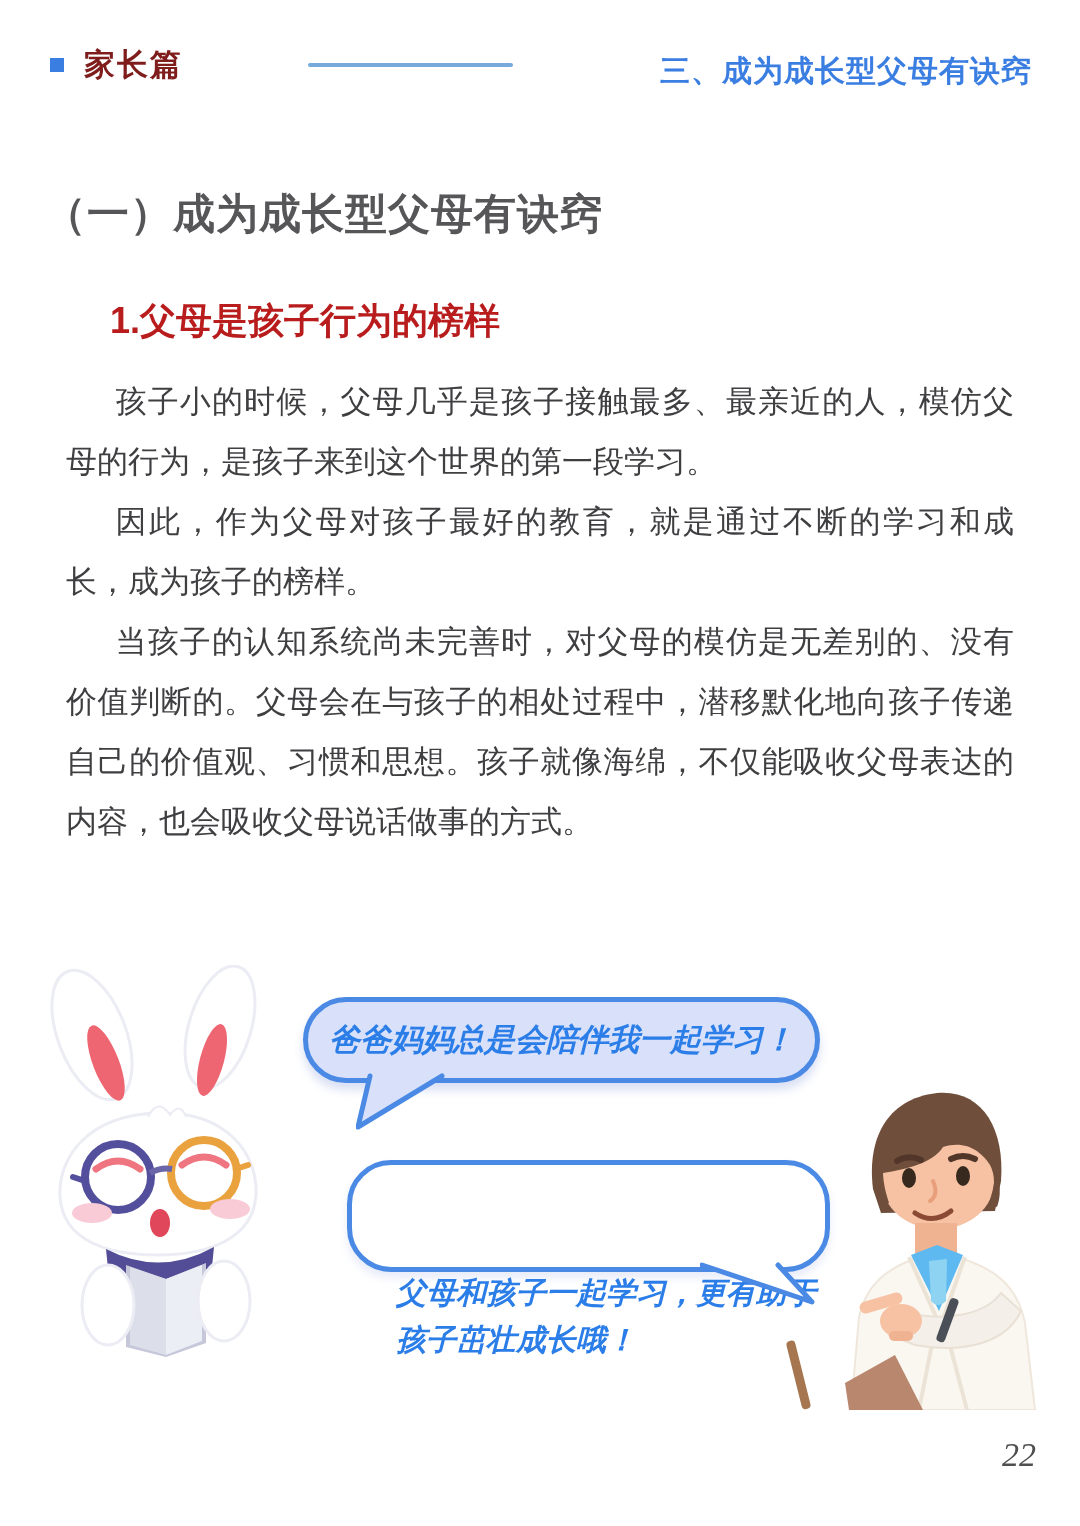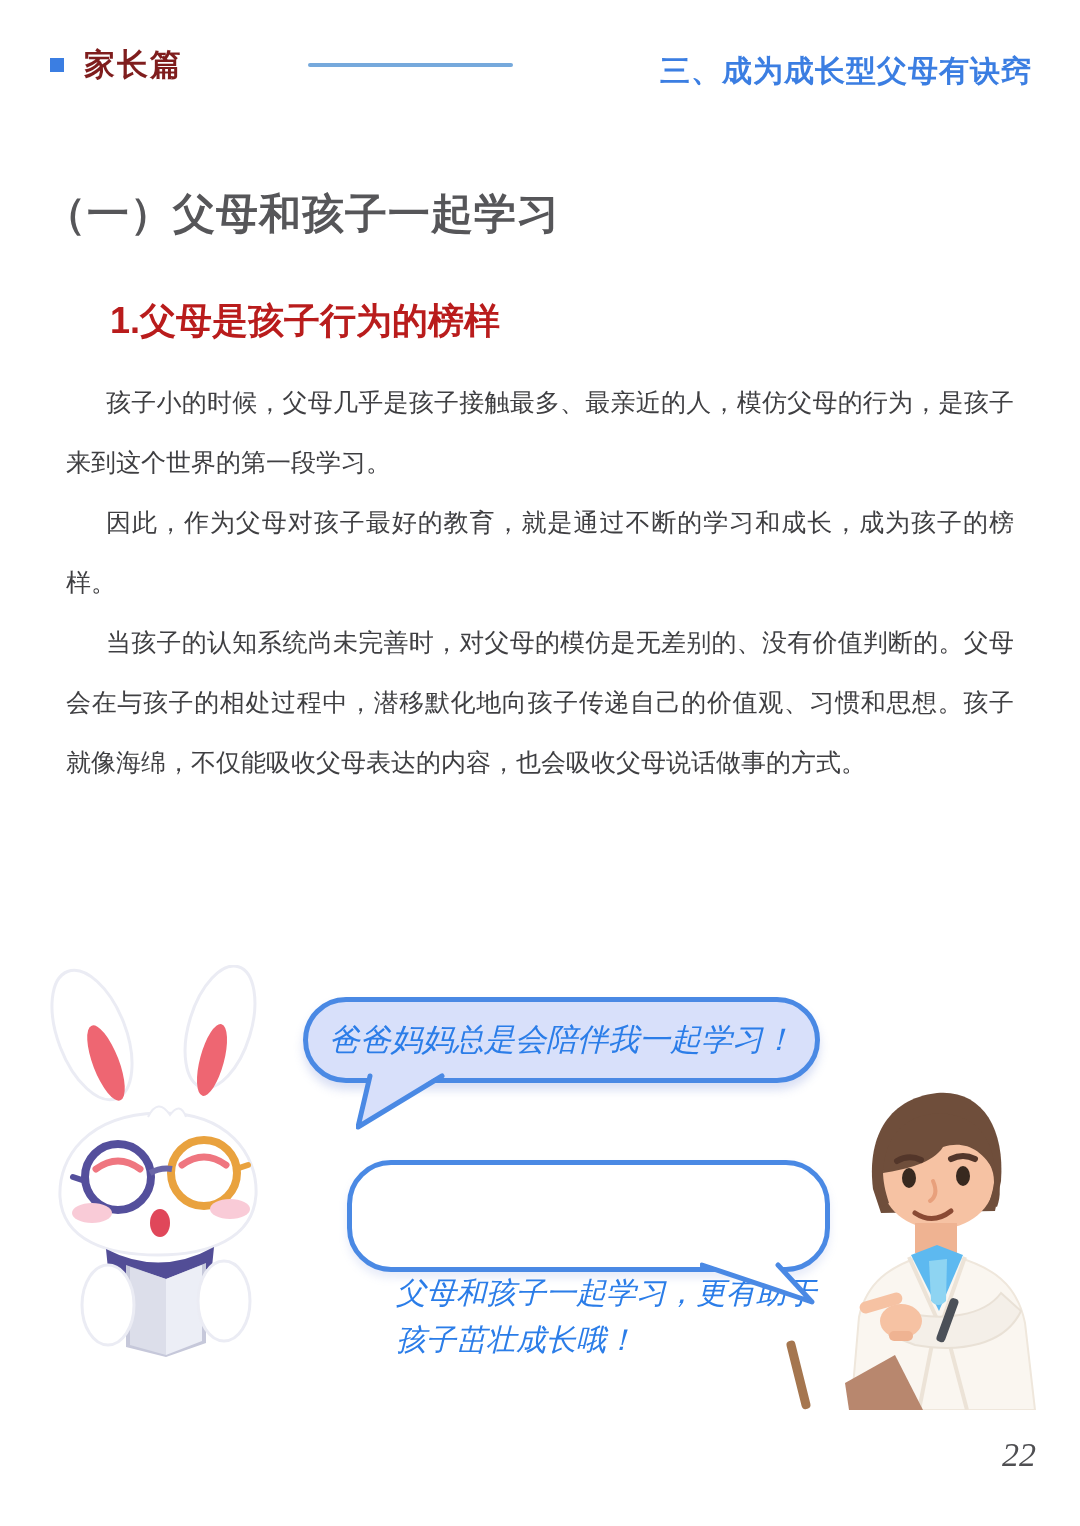--- a/index.html
+++ b/index.html
@@ -21,33 +21,33 @@
     position:absolute;left:44px;top:186px;
     font-size:42px;font-weight:bold;color:#565659;letter-spacing:1px;
   }
   .subsection-title{
     position:absolute;left:110px;top:297px;
     font-size:36px;font-weight:bold;color:#b91c1c;
   }
   
   .body-text{
     position:absolute;left:66px;top:372px;width:948px;
-    font-size:25px;color:#3f3f42;line-height:60px;
+    font-size:31px;color:#3f3f42;line-height:60px;
     text-align:justify;
   }
   .body-text p{margin:0;text-indent:1.6em;}
   
   .scene{position:absolute;left:0;top:0;width:1080px;height:1526px;pointer-events:none;}
   .rabbit{position:absolute;left:30px;top:965px;}
   .doctor{position:absolute;left:845px;top:1085px;}
   .stick{position:absolute;left:782px;top:1338px;}
   .bubble{
     position:absolute;box-sizing:border-box;
     border:5px solid #4a89e4;border-radius:44px;
-    color:#2b7de8;font-weight:normal;font-style:italic;
+    color:#2b7de8;font-weight:bold;font-style:italic;
   }
   .bubble-rabbit{
     left:303px;top:997px;width:517px;height:86px;
     background:#d8e0fa;
     box-shadow:0 7px 10px rgba(130,150,220,0.30);
     display:flex;align-items:center;justify-content:center;
     font-size:31px;
   }
   .bubble-doctor{
     left:347px;top:1160px;width:483px;height:112px;
@@ -72,21 +72,21 @@
 
 <div class="page">
 
   <div class="header">
     <div class="hdr-bullet"></div>
     <div class="hdr-left">家长篇</div>
     <div class="hdr-line"></div>
     <div class="hdr-right">三、成为成长型父母有诀窍</div>
   </div>
 
-  <div class="section-title">（一）父母和孩子一起学习</div>
+  <div class="section-title">（一）成为成长型父母有诀窍</div>
   <div class="subsection-title">1.父母是孩子行为的榜样</div>
 
   <div class="body-text">
     <p>孩子小的时候，父母几乎是孩子接触最多、最亲近的人，模仿父母的行为，是孩子来到这个世界的第一段学习。</p>
     <p>因此，作为父母对孩子最好的教育，就是通过不断的学习和成长，成为孩子的榜样。</p>
     <p>当孩子的认知系统尚未完善时，对父母的模仿是无差别的、没有价值判断的。父母会在与孩子的相处过程中，潜移默化地向孩子传递自己的价值观、习惯和思想。孩子就像海绵，不仅能吸收父母表达的内容，也会吸收父母说话做事的方式。</p>
   </div>
 
   <div class="scene">
 

